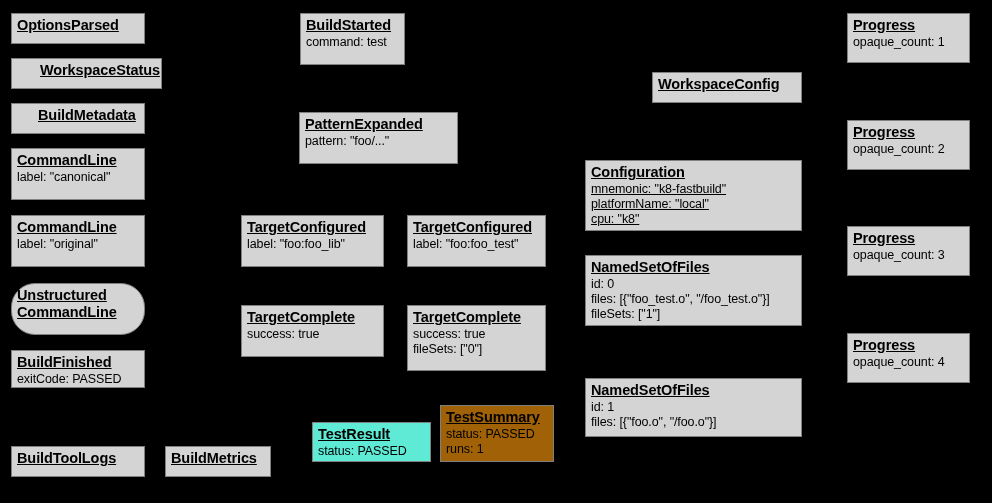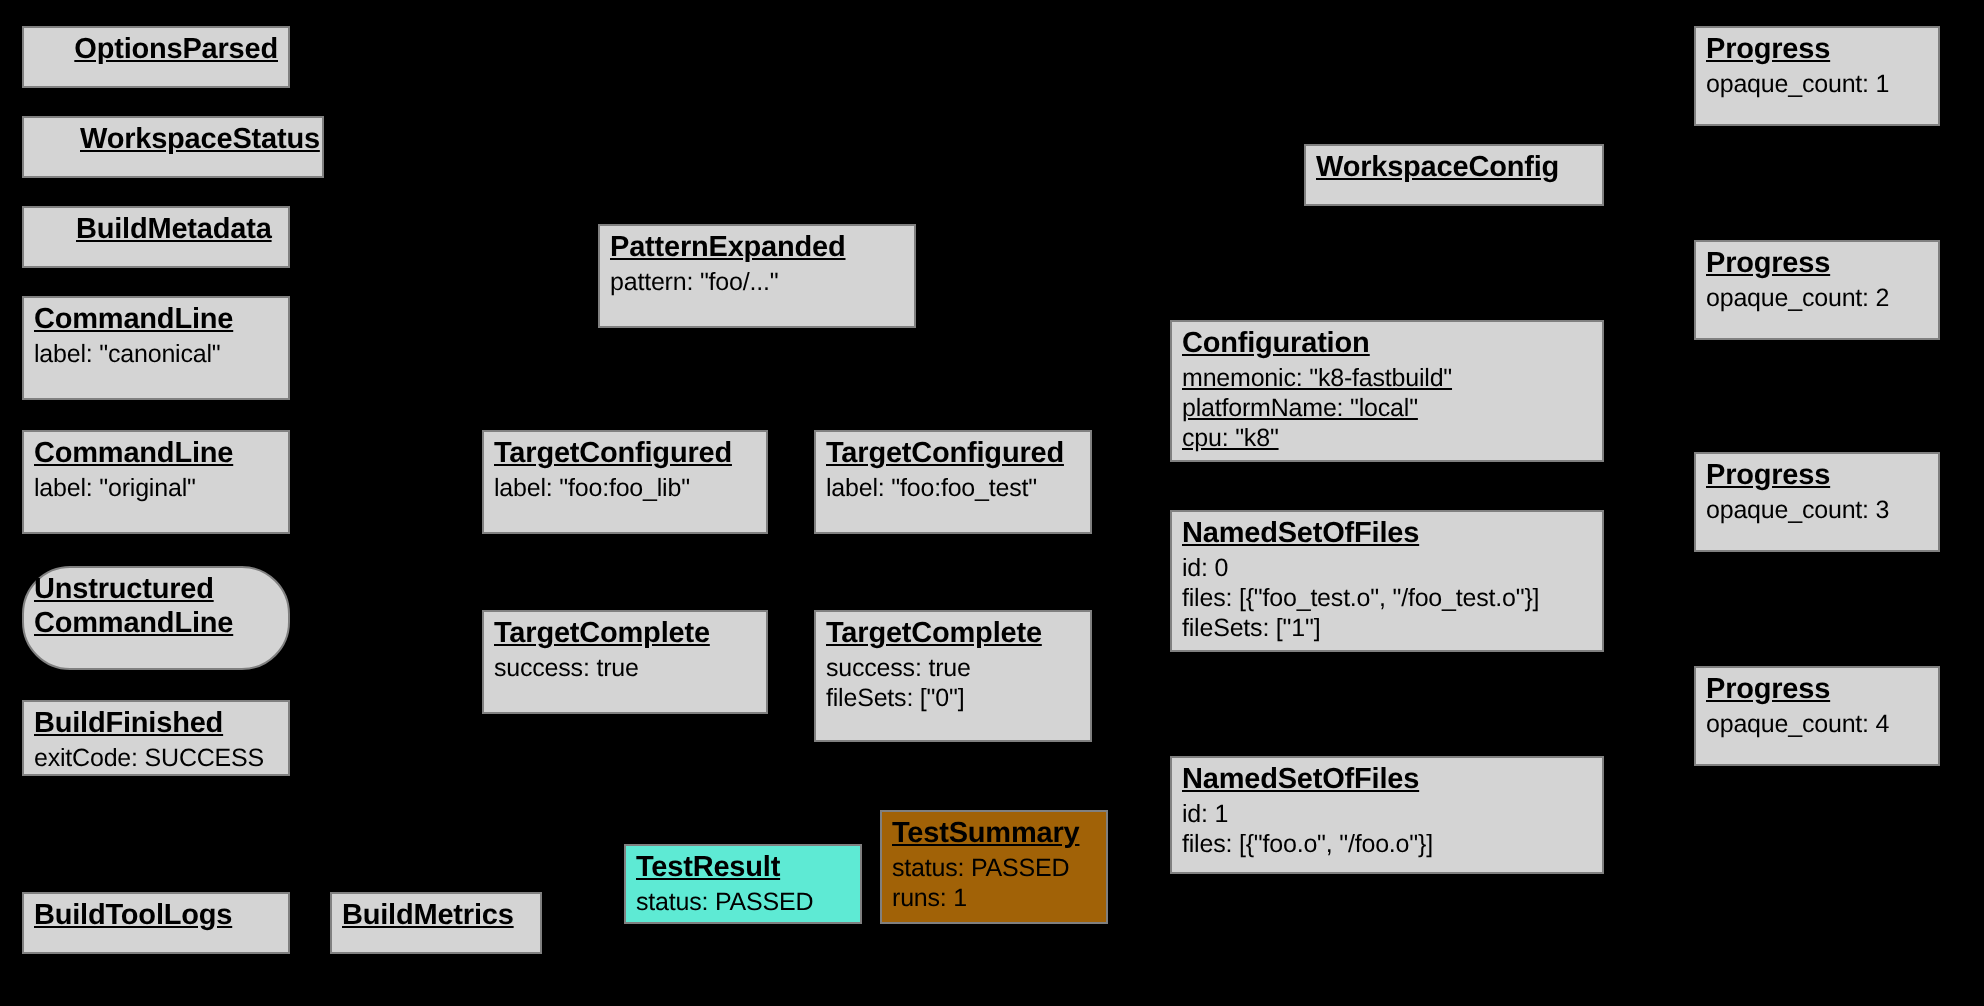--- a/index.html
+++ b/index.html
@@ -36,21 +36,21 @@
     font-size: 12.5px;
     font-weight: normal;
     white-space: nowrap;
     letter-spacing: -0.1px;
   }
 </style>
 </head>
 <body>
 
 <div id="canvas" style="width: 992px; height: 503px; background: rgb(0, 0, 0);">
-    <div class="node" style="left: 11px; top: 13px; width: 134px; height: 31px; background: rgb(212, 212, 212); border-color: rgb(128, 128, 128); text-align: right;">
+    <div class="node" style="left: 11px; top: 13px; width: 134px; height: 31px; background: rgb(212, 212, 212); border-color: rgb(128, 128, 128);">
       <div class="node-title">OptionsParsed</div>
     </div>
     <div class="node" style="left: 11px; top: 58px; width: 151px; height: 31px; background: rgb(212, 212, 212); border-color: rgb(128, 128, 128); padding-left: 28px;">
       <div class="node-title">WorkspaceStatus</div>
     </div>
     <div class="node" style="left: 11px; top: 103px; width: 134px; height: 31px; background: rgb(212, 212, 212); border-color: rgb(128, 128, 128); padding-left: 26px;">
       <div class="node-title">BuildMetadata</div>
     </div>
     <div class="node" style="left: 11px; top: 148px; width: 134px; height: 52px; background: rgb(212, 212, 212); border-color: rgb(128, 128, 128);">
       <div class="node-title">CommandLine</div>
@@ -59,27 +59,31 @@
     <div class="node" style="left: 11px; top: 215px; width: 134px; height: 52px; background: rgb(212, 212, 212); border-color: rgb(128, 128, 128);">
       <div class="node-title">CommandLine</div>
       <div class="node-field">label: "original"</div>
     </div>
     <div class="node" style="left: 11px; top: 283px; width: 134px; height: 52px; background: rgb(212, 212, 212); border-color: rgb(128, 128, 128); border-radius: 24px;">
       <div class="node-title">Unstructured
 CommandLine</div>
     </div>
     <div class="node" style="left: 11px; top: 350px; width: 134px; height: 38px; background: rgb(212, 212, 212); border-color: rgb(128, 128, 128);">
       <div class="node-title">BuildFinished</div>
-      <div class="node-field">exitCode: SUCCESS</div>
+      <div class="node-field">exitCode: PASSED</div>
     </div>
     <div class="node" style="left: 11px; top: 446px; width: 134px; height: 31px; background: rgb(212, 212, 212); border-color: rgb(128, 128, 128);">
       <div class="node-title">BuildToolLogs</div>
     </div>
     <div class="node" style="left: 165px; top: 446px; width: 106px; height: 31px; background: rgb(212, 212, 212); border-color: rgb(128, 128, 128);">
       <div class="node-title">BuildMetrics</div>
+    </div>
+    <div class="node" style="left: 300px; top: 13px; width: 105px; height: 52px; background: rgb(212, 212, 212); border-color: rgb(128, 128, 128);">
+      <div class="node-title">BuildStarted</div>
+      <div class="node-field">command: test</div>
     </div>
     <div class="node" style="left: 299px; top: 112px; width: 159px; height: 52px; background: rgb(212, 212, 212); border-color: rgb(128, 128, 128);">
       <div class="node-title">PatternExpanded</div>
       <div class="node-field">pattern: "foo/..."</div>
     </div>
     <div class="node" style="left: 241px; top: 215px; width: 143px; height: 52px; background: rgb(212, 212, 212); border-color: rgb(128, 128, 128);">
       <div class="node-title">TargetConfigured</div>
       <div class="node-field">label: "foo:foo_lib"</div>
     </div>
     <div class="node" style="left: 407px; top: 215px; width: 139px; height: 52px; background: rgb(212, 212, 212); border-color: rgb(128, 128, 128);">

